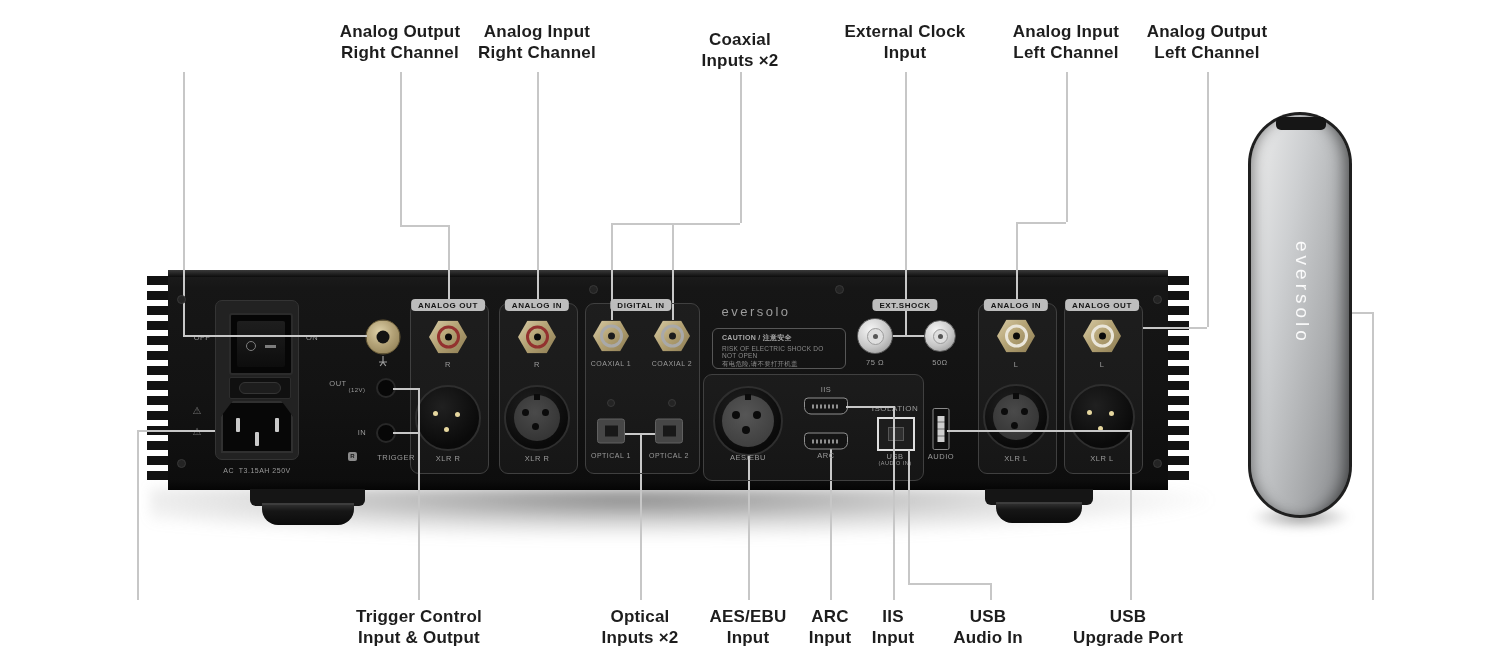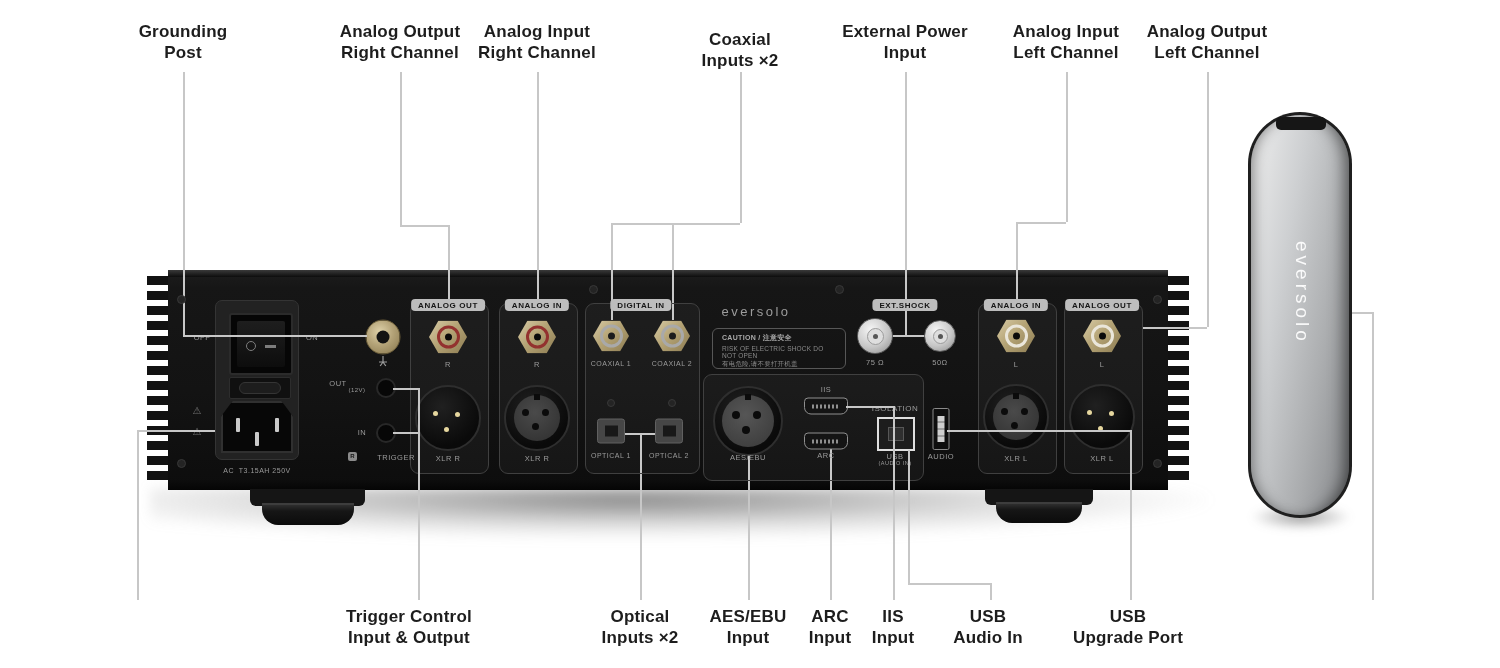--- a/index.html
+++ b/index.html
@@ -117,36 +117,34 @@
   .rlogo{position:absolute;left:40px;top:126px;height:170px;writing-mode:vertical-rl;
        color:rgba(255,255,255,.92);font-size:19px;letter-spacing:4px;z-index:4;font-weight:500;}
   .rshadow{position:absolute;left:1250px;top:504px;width:102px;height:26px;z-index:0;
        background:radial-gradient(ellipse,rgba(60,60,60,.5),rgba(255,255,255,0) 70%);filter:blur(4px);}
 </style>
 </head>
 <body>
 
 <div class="stage">
 
-  <div class="callout" style="left:183px;top:21px">Grounding
-Post</div>
   <div class="callout" style="left:400px;top:21px">Analog Output
 Right Channel</div>
   <div class="callout" style="left:537px;top:21px">Analog Input
 Right Channel</div>
   <div class="callout" style="left:740px;top:29px">Coaxial
 Inputs ×2</div>
-  <div class="callout" style="left:905px;top:21px">External Power
+  <div class="callout" style="left:905px;top:21px">External Clock
 Input</div>
   <div class="callout" style="left:1066px;top:21px">Analog Input
 Left Channel</div>
   <div class="callout" style="left:1207px;top:21px">Analog Output
 Left Channel</div>
 
-  <div class="callout" style="left:409px;top:606px">Trigger Control
+  <div class="callout" style="left:419px;top:606px">Trigger Control
 Input &amp; Output</div>
   <div class="callout" style="left:640px;top:606px">Optical
 Inputs ×2</div>
   <div class="callout" style="left:748px;top:606px">AES/EBU
 Input</div>
   <div class="callout" style="left:830px;top:606px">ARC
 Input</div>
   <div class="callout" style="left:893px;top:606px">IIS
 Input</div>
   <div class="callout" style="left:988px;top:606px">USB

